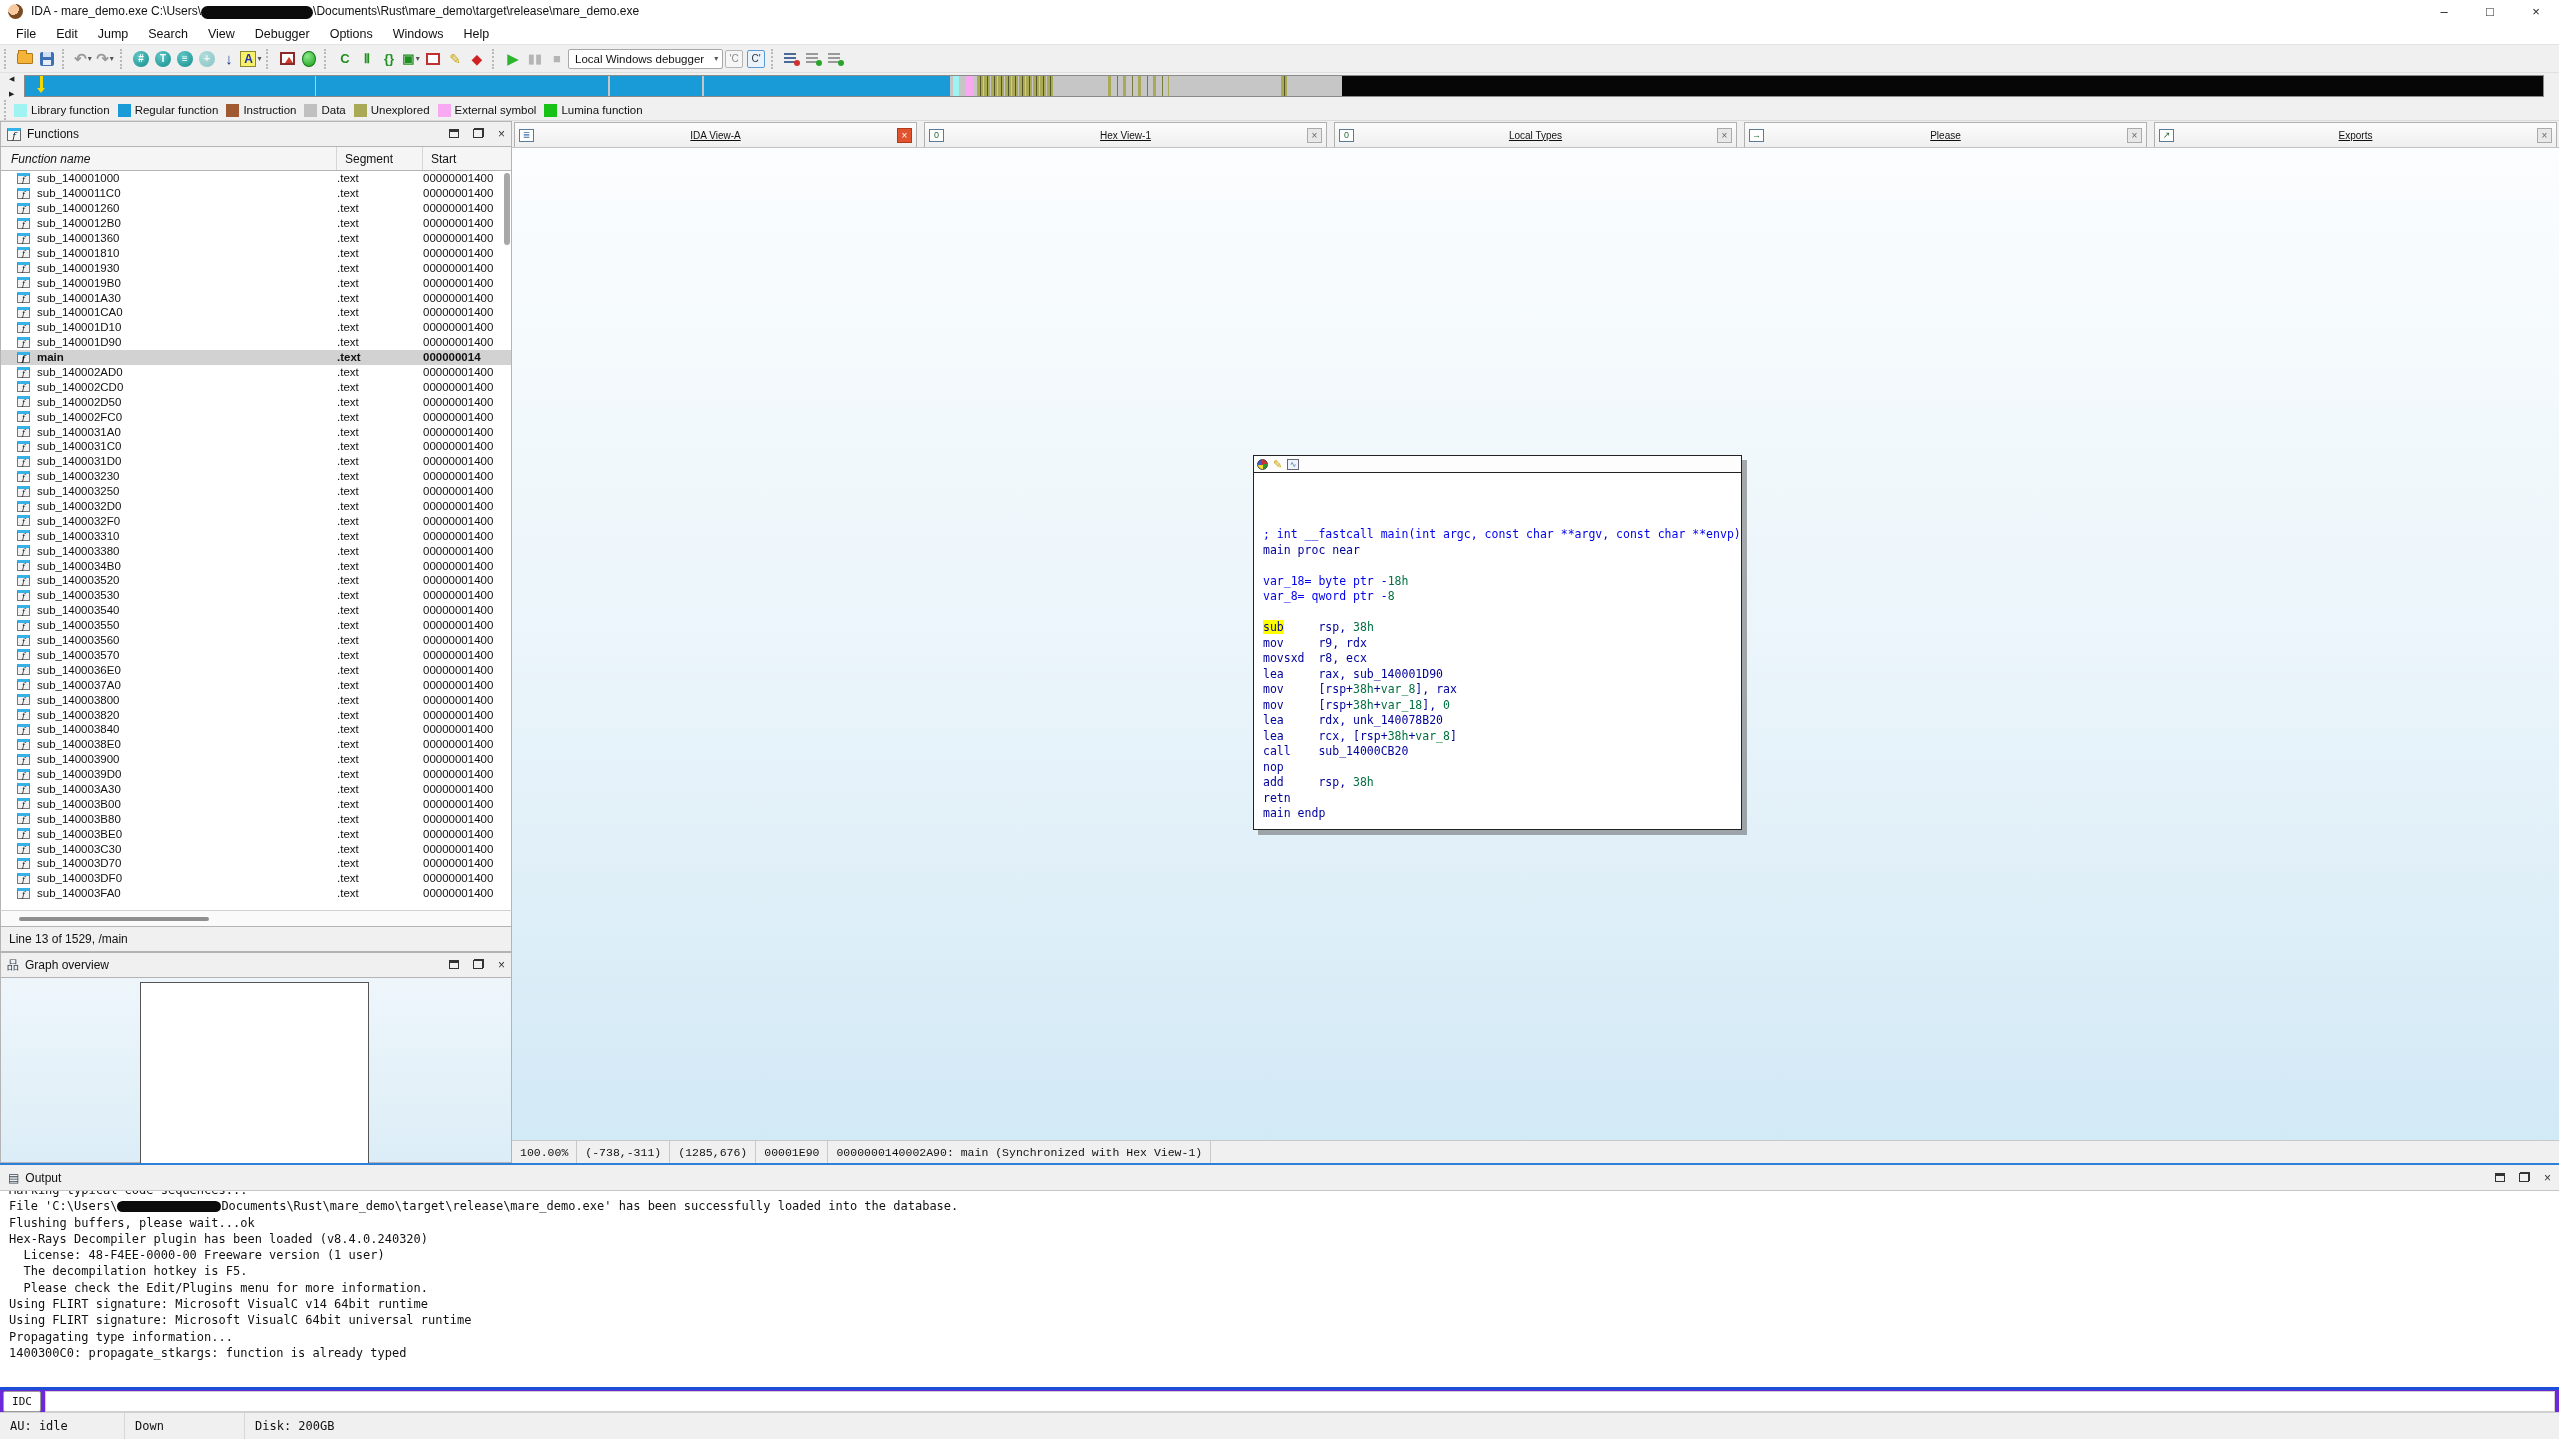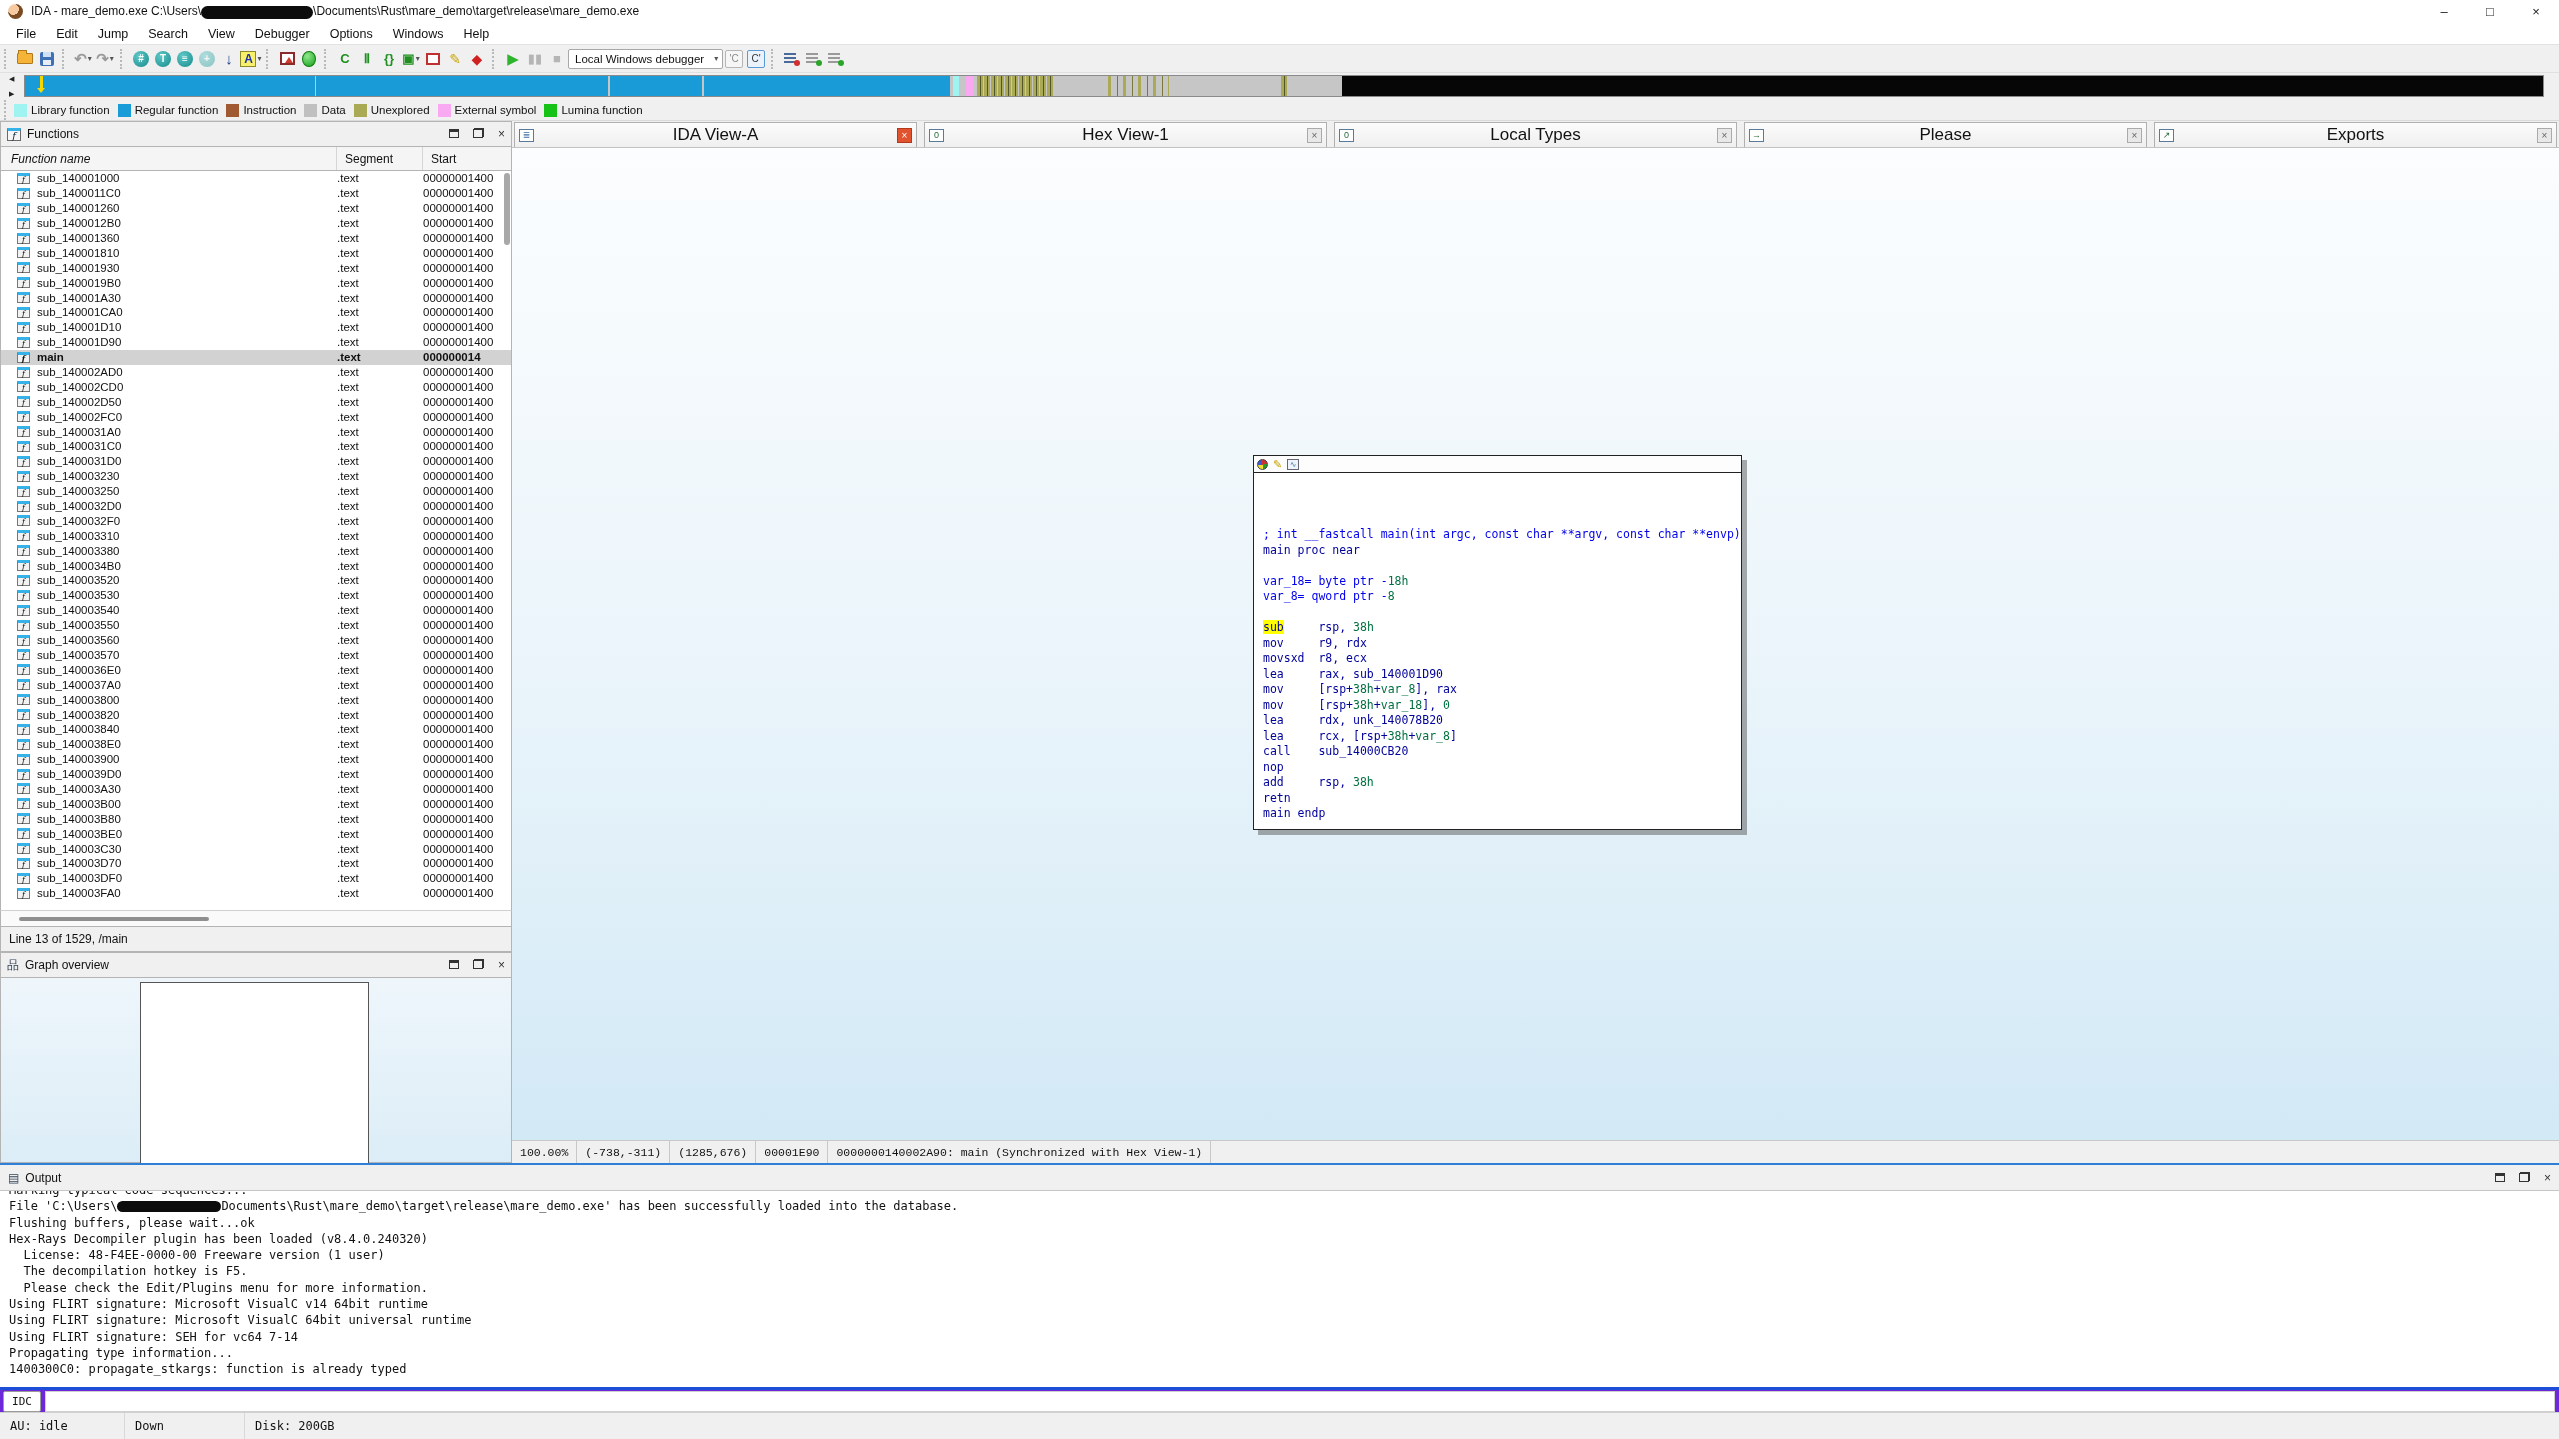--- a/index.html
+++ b/index.html
@@ -141,21 +141,21 @@
 
   
   #right-col { position:absolute; left:512px; top:0; width:2047px; height:1042px; }
   #tabbar { height:27px; background:#f0f0f0; border-bottom:1px solid #c2c2c2; display:flex;
             align-items:stretch; padding:1px 2px 0 2px; gap:7px; }
   .tab { flex:1; display:flex; align-items:center; background:linear-gradient(#fcfcfc,#efefef);
          border:1px solid #b0b0b0; border-bottom:none; padding:0 4px; }
   .tab-icon { width:15px; height:13px; border:1px solid #5a7a9a; background:#fff; font-size:9px;
               line-height:11px; text-align:center; color:#2a6a3a; flex:none; }
   .tab-icon.iv { color:#3a6ea5; }
-  .tab-label { flex:1; text-align:center; font-size:17px; }
+  .tab-label { flex:1; text-align:center; font-size:10px;text-decoration:underline; }
   .tab-close { width:15px; height:15px; border:1px solid #aaa; background:#e8e8e8; color:#666;
                font-size:10px; line-height:13px; text-align:center; flex:none; }
   .tab-close.active { background:#e0532e; border-color:#b23a1a; color:#fff; }
 
   #canvas { position:absolute; left:0; top:27px; width:2047px; height:992px;
             background:linear-gradient(180deg,#fbfdfe 0%,#e9f4fa 55%,#d2e9f6 100%); overflow:hidden; }
 
   #node { position:absolute; left:741px; top:307px; width:489px; height:375px; background:#fff;
           border:1px solid #222; box-shadow:5px 5px 0 rgba(70,70,70,.45); }
   #node-strip { height:17px; border-bottom:1px solid #222; background:#fdfdfd; display:flex;
@@ -889,21 +889,20 @@
   <div id="output-body">
       <div class="out-line clipped">Marking typical code sequences...</div>
       <div class="out-line"><span>File 'C:\Users\</span><span class="redact out"></span><span>Documents\Rust\mare_demo\target\release\mare_demo.exe' has been successfully loaded into the database.</span></div>
       <div class="out-line"><span>Flushing buffers, please wait...ok</span></div>
       <div class="out-line"><span>Hex-Rays Decompiler plugin has been loaded (v8.4.0.240320)</span></div>
       <div class="out-line"><span>  License: 48-F4EE-0000-00 Freeware version (1 user)</span></div>
       <div class="out-line"><span>  The decompilation hotkey is F5.</span></div>
       <div class="out-line"><span>  Please check the Edit/Plugins menu for more information.</span></div>
       <div class="out-line"><span>Using FLIRT signature: Microsoft VisualC v14 64bit runtime</span></div>
       <div class="out-line"><span>Using FLIRT signature: Microsoft VisualC 64bit universal runtime</span></div>
-      <div class="out-line"><span>Using FLIRT signature: SEH for vc64 7-14</span></div>
       <div class="out-line"><span>Propagating type information...</span></div>
       <div class="out-line"><span>1400300C0: propagate_stkargs: function is already typed</span></div>
     </div>
   <div id="idc-row">
     <div id="idc-btn">IDC</div>
     <input id="idc-input" value="" style="">
   </div>
 </div>
 
 <div id="statusbar">

